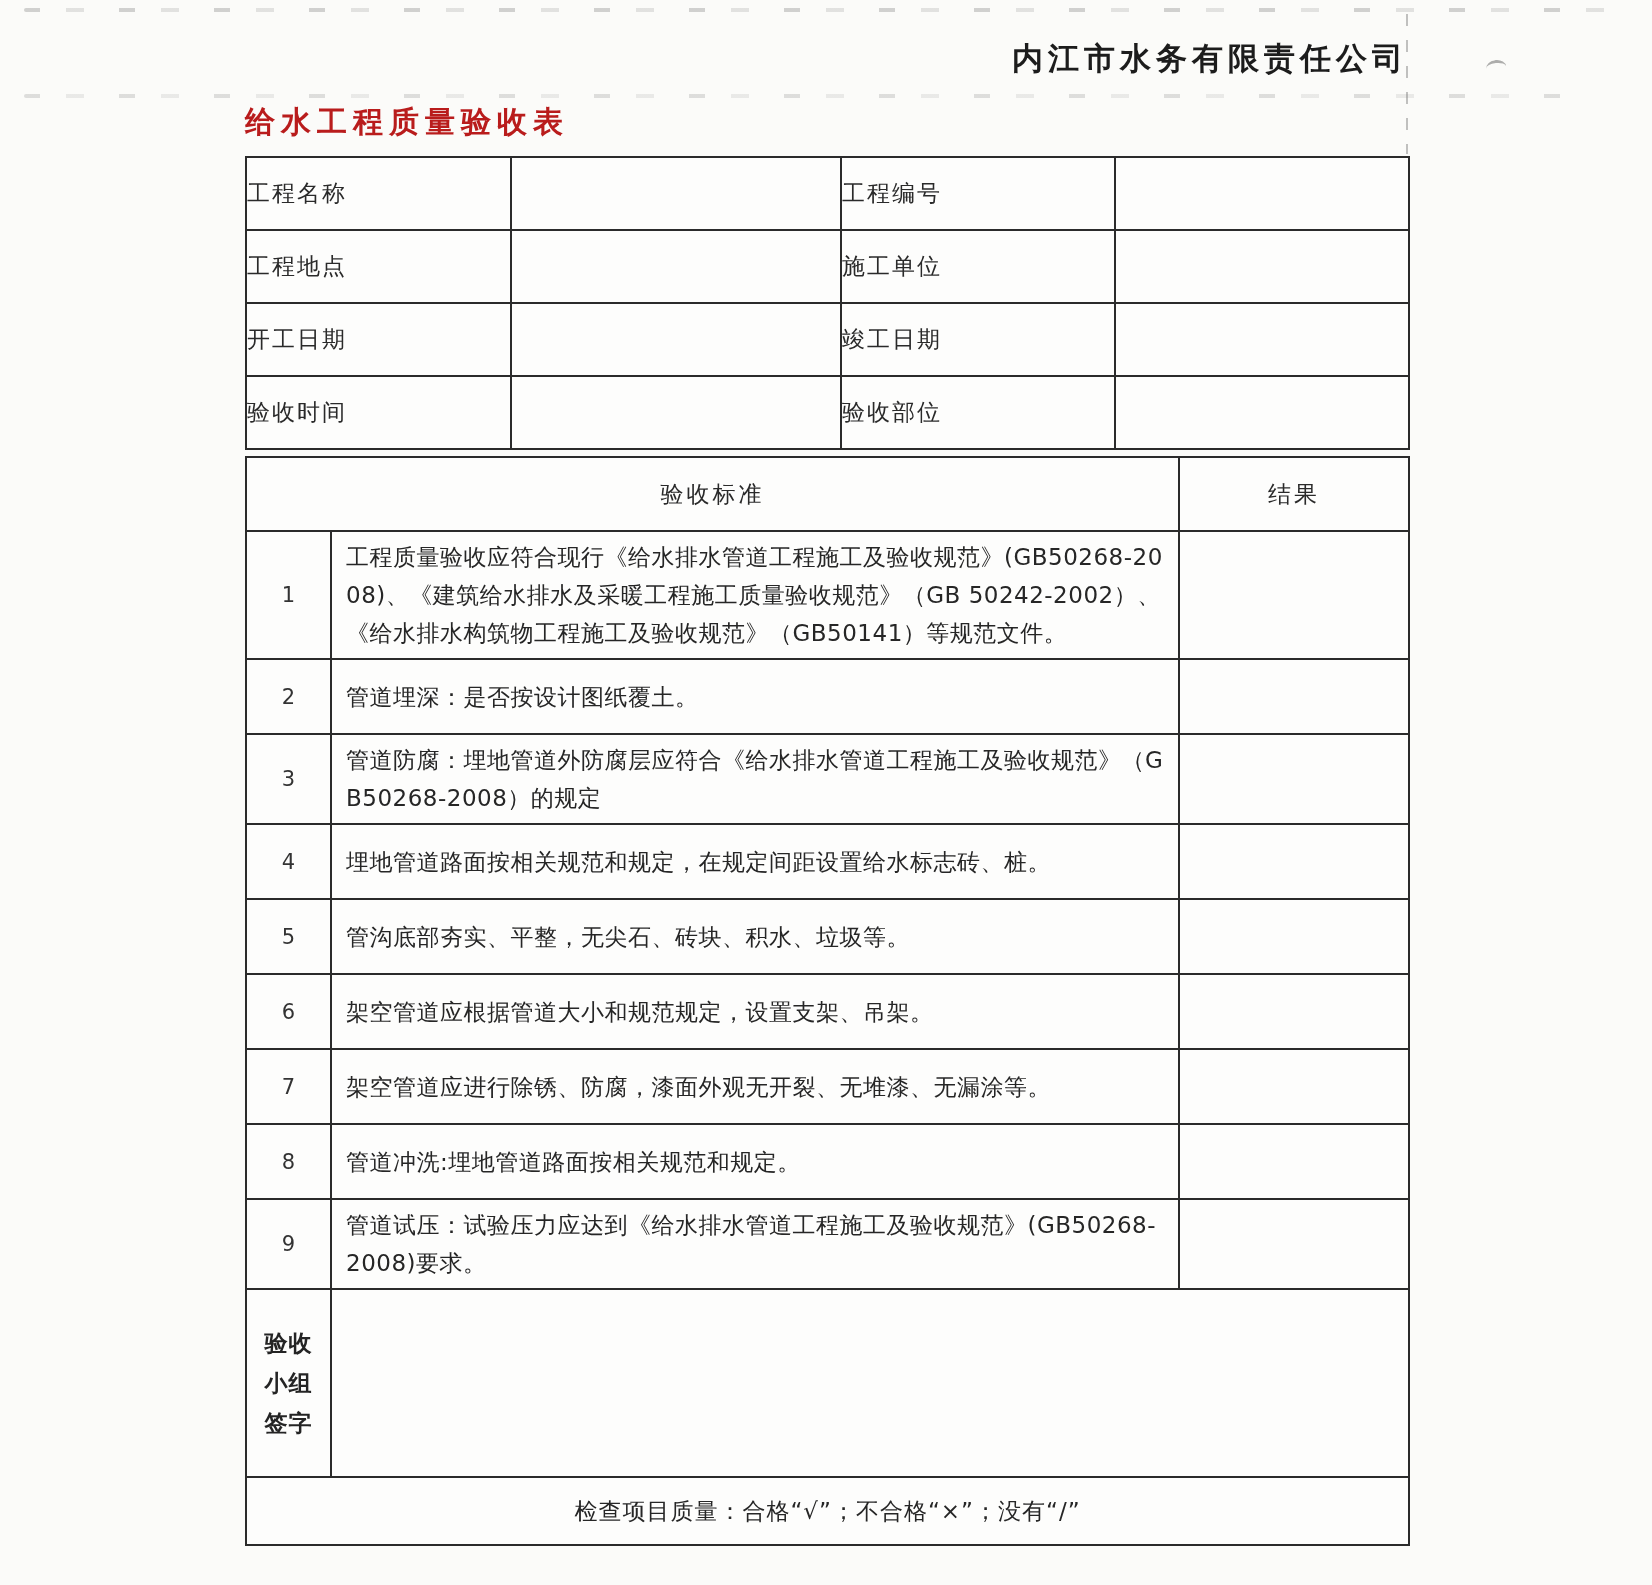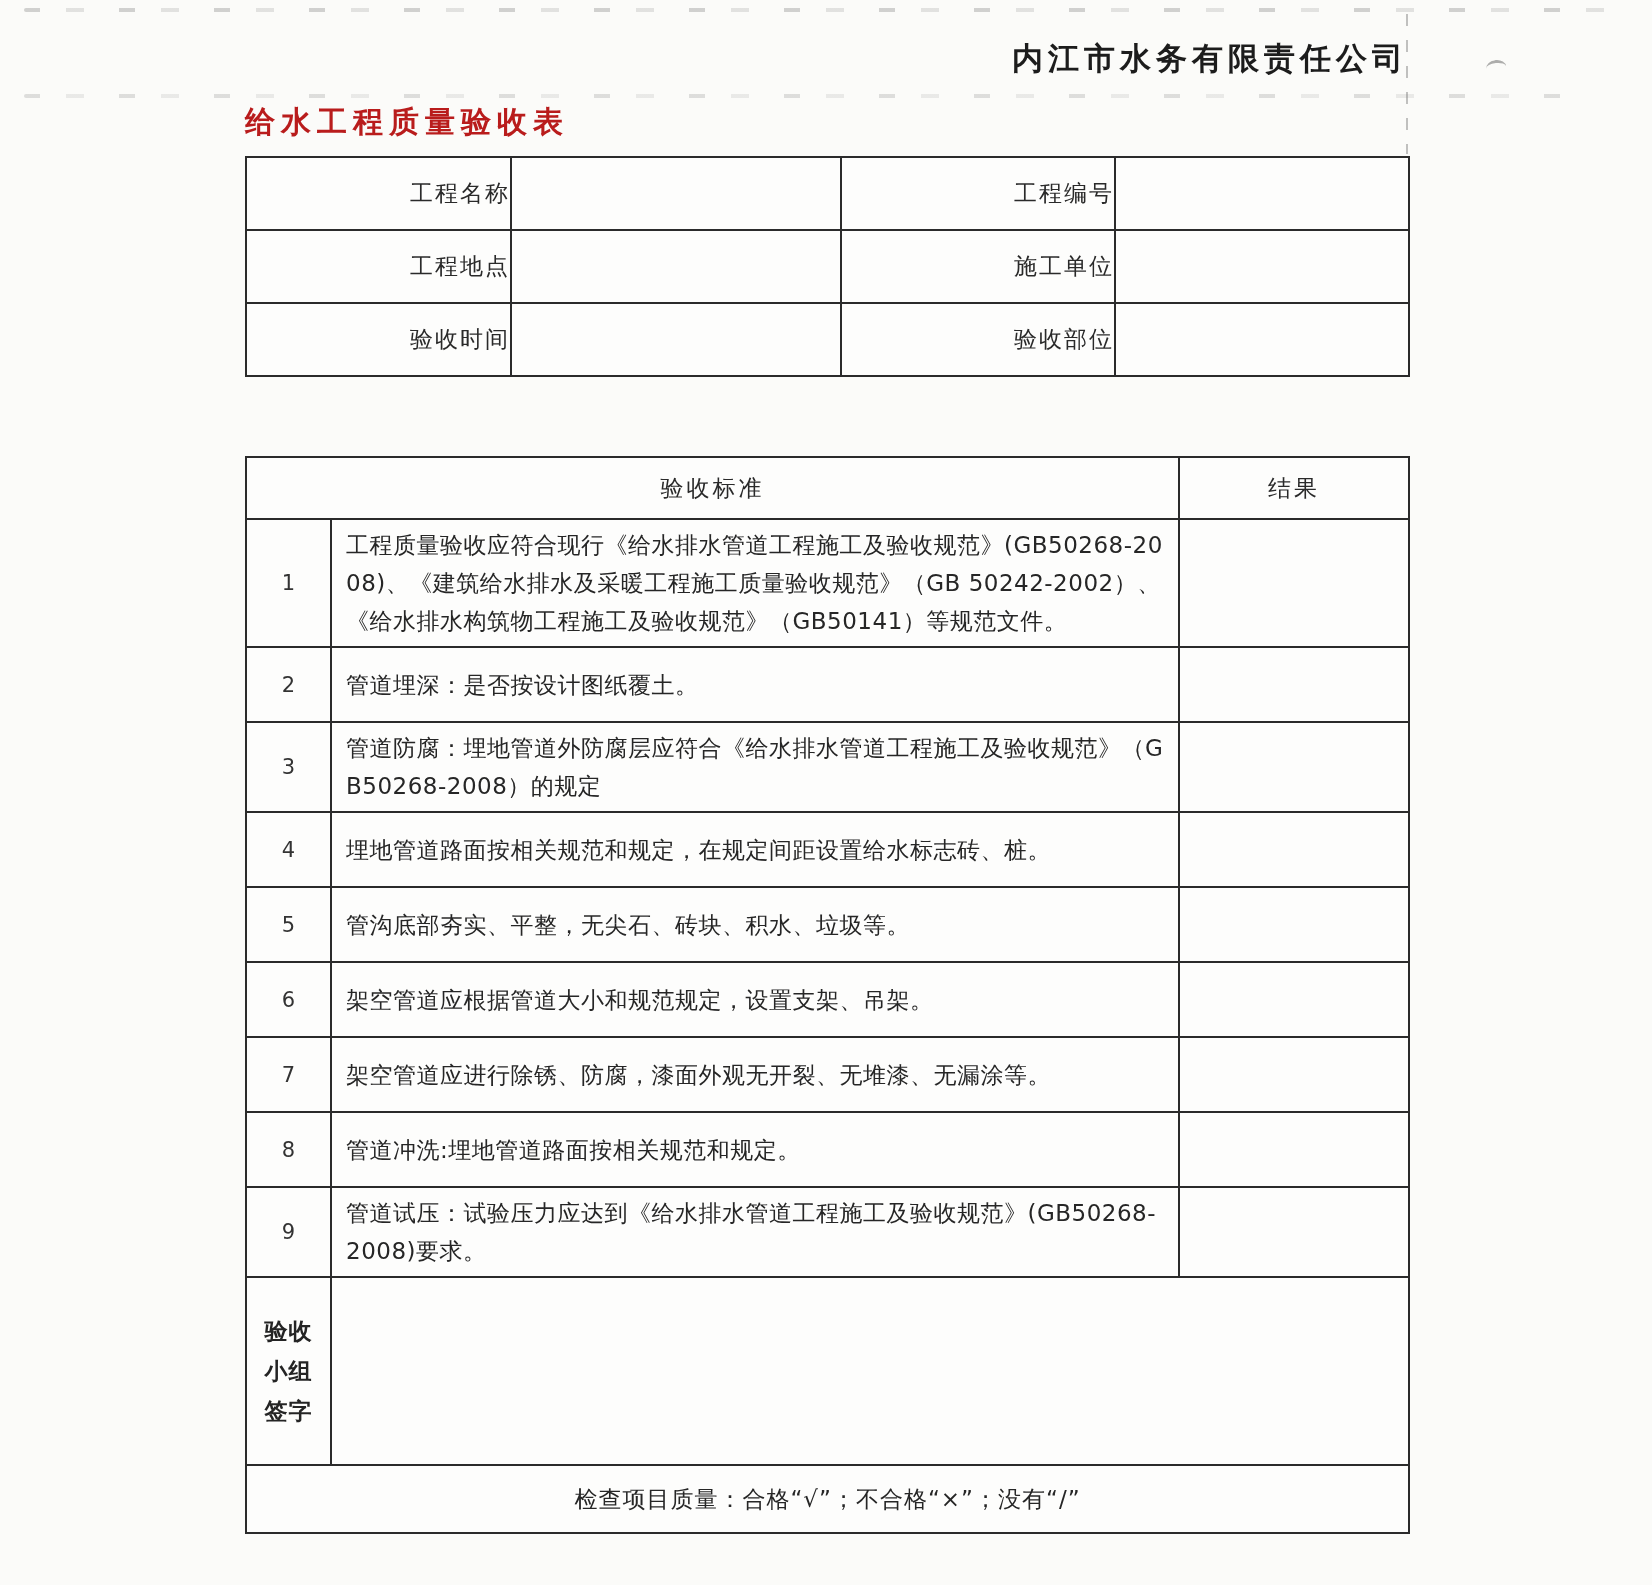--- a/index.html
+++ b/index.html
@@ -29,21 +29,21 @@
     position:absolute; left:245px;
     border-collapse:collapse; table-layout:fixed;
     background:#fdfdfc;
     border:1px solid #2b2b2b;
   }
   td { border:2px solid #2b2b2b; vertical-align:middle; }
 
   .info-table { top:156px; width:1163px; }
   .info-table tr { height:73px; }
   .info-table td.lab {
-    text-align:right; font-size:23px; letter-spacing:2px; color:#2a2a2a;
+    text-align:left; font-size:23px; letter-spacing:2px; color:#2a2a2a;
   }
 
   .std-table { top:456px; width:1163px; }
   .std-table td.head-crit, .std-table td.head-res {
     text-align:center; font-size:23px; letter-spacing:3px; color:#2a2a2a;
   }
   .std-table td.no {
     text-align:center; font-size:21px; color:#333;
   }
   .std-table td.txt {
@@ -102,36 +102,42 @@
     <td class="lab">工程编号</td>
     <td class="val"></td>
   </tr>
   <tr>
     <td class="lab">工程地点</td>
     <td class="val"></td>
     <td class="lab">施工单位</td>
     <td class="val"></td>
   </tr>
   <tr>
+    <td class="lab">开工日期</td>
+    <td class="val"></td>
+    <td class="lab">竣工日期</td>
+    <td class="val"></td>
+  </tr>
+  <tr>
     <td class="lab">验收时间</td>
     <td class="val"></td>
     <td class="lab">验收部位</td>
     <td class="val"></td>
   </tr>
 </tbody>
   </table>
 
 <table class="std-table">
   <colgroup>
       <col style="width:85px">
       <col style="width:848px">
       <col style="width:230px">
     </colgroup>
   <tbody>
-      <tr style="height:62px">
+      <tr style="height:74px">
     <td colspan="2" class="head-crit">验收标准</td>
     <td class="head-res">结果</td>
   </tr>
   <tr style="height:114px">
     <td class="no">1</td>
     <td class="txt">工程质量验收应符合现行《给水排水管道工程施工及验收规范》(GB50268-2008)、《建筑给水排水及采暖工程施工质量验收规范》（GB 50242-2002）、《给水排水构筑物工程施工及验收规范》（GB50141）等规范文件。</td>
     <td class="res"></td>
   </tr>
   <tr style="height:75px">
     <td class="no">2</td>

